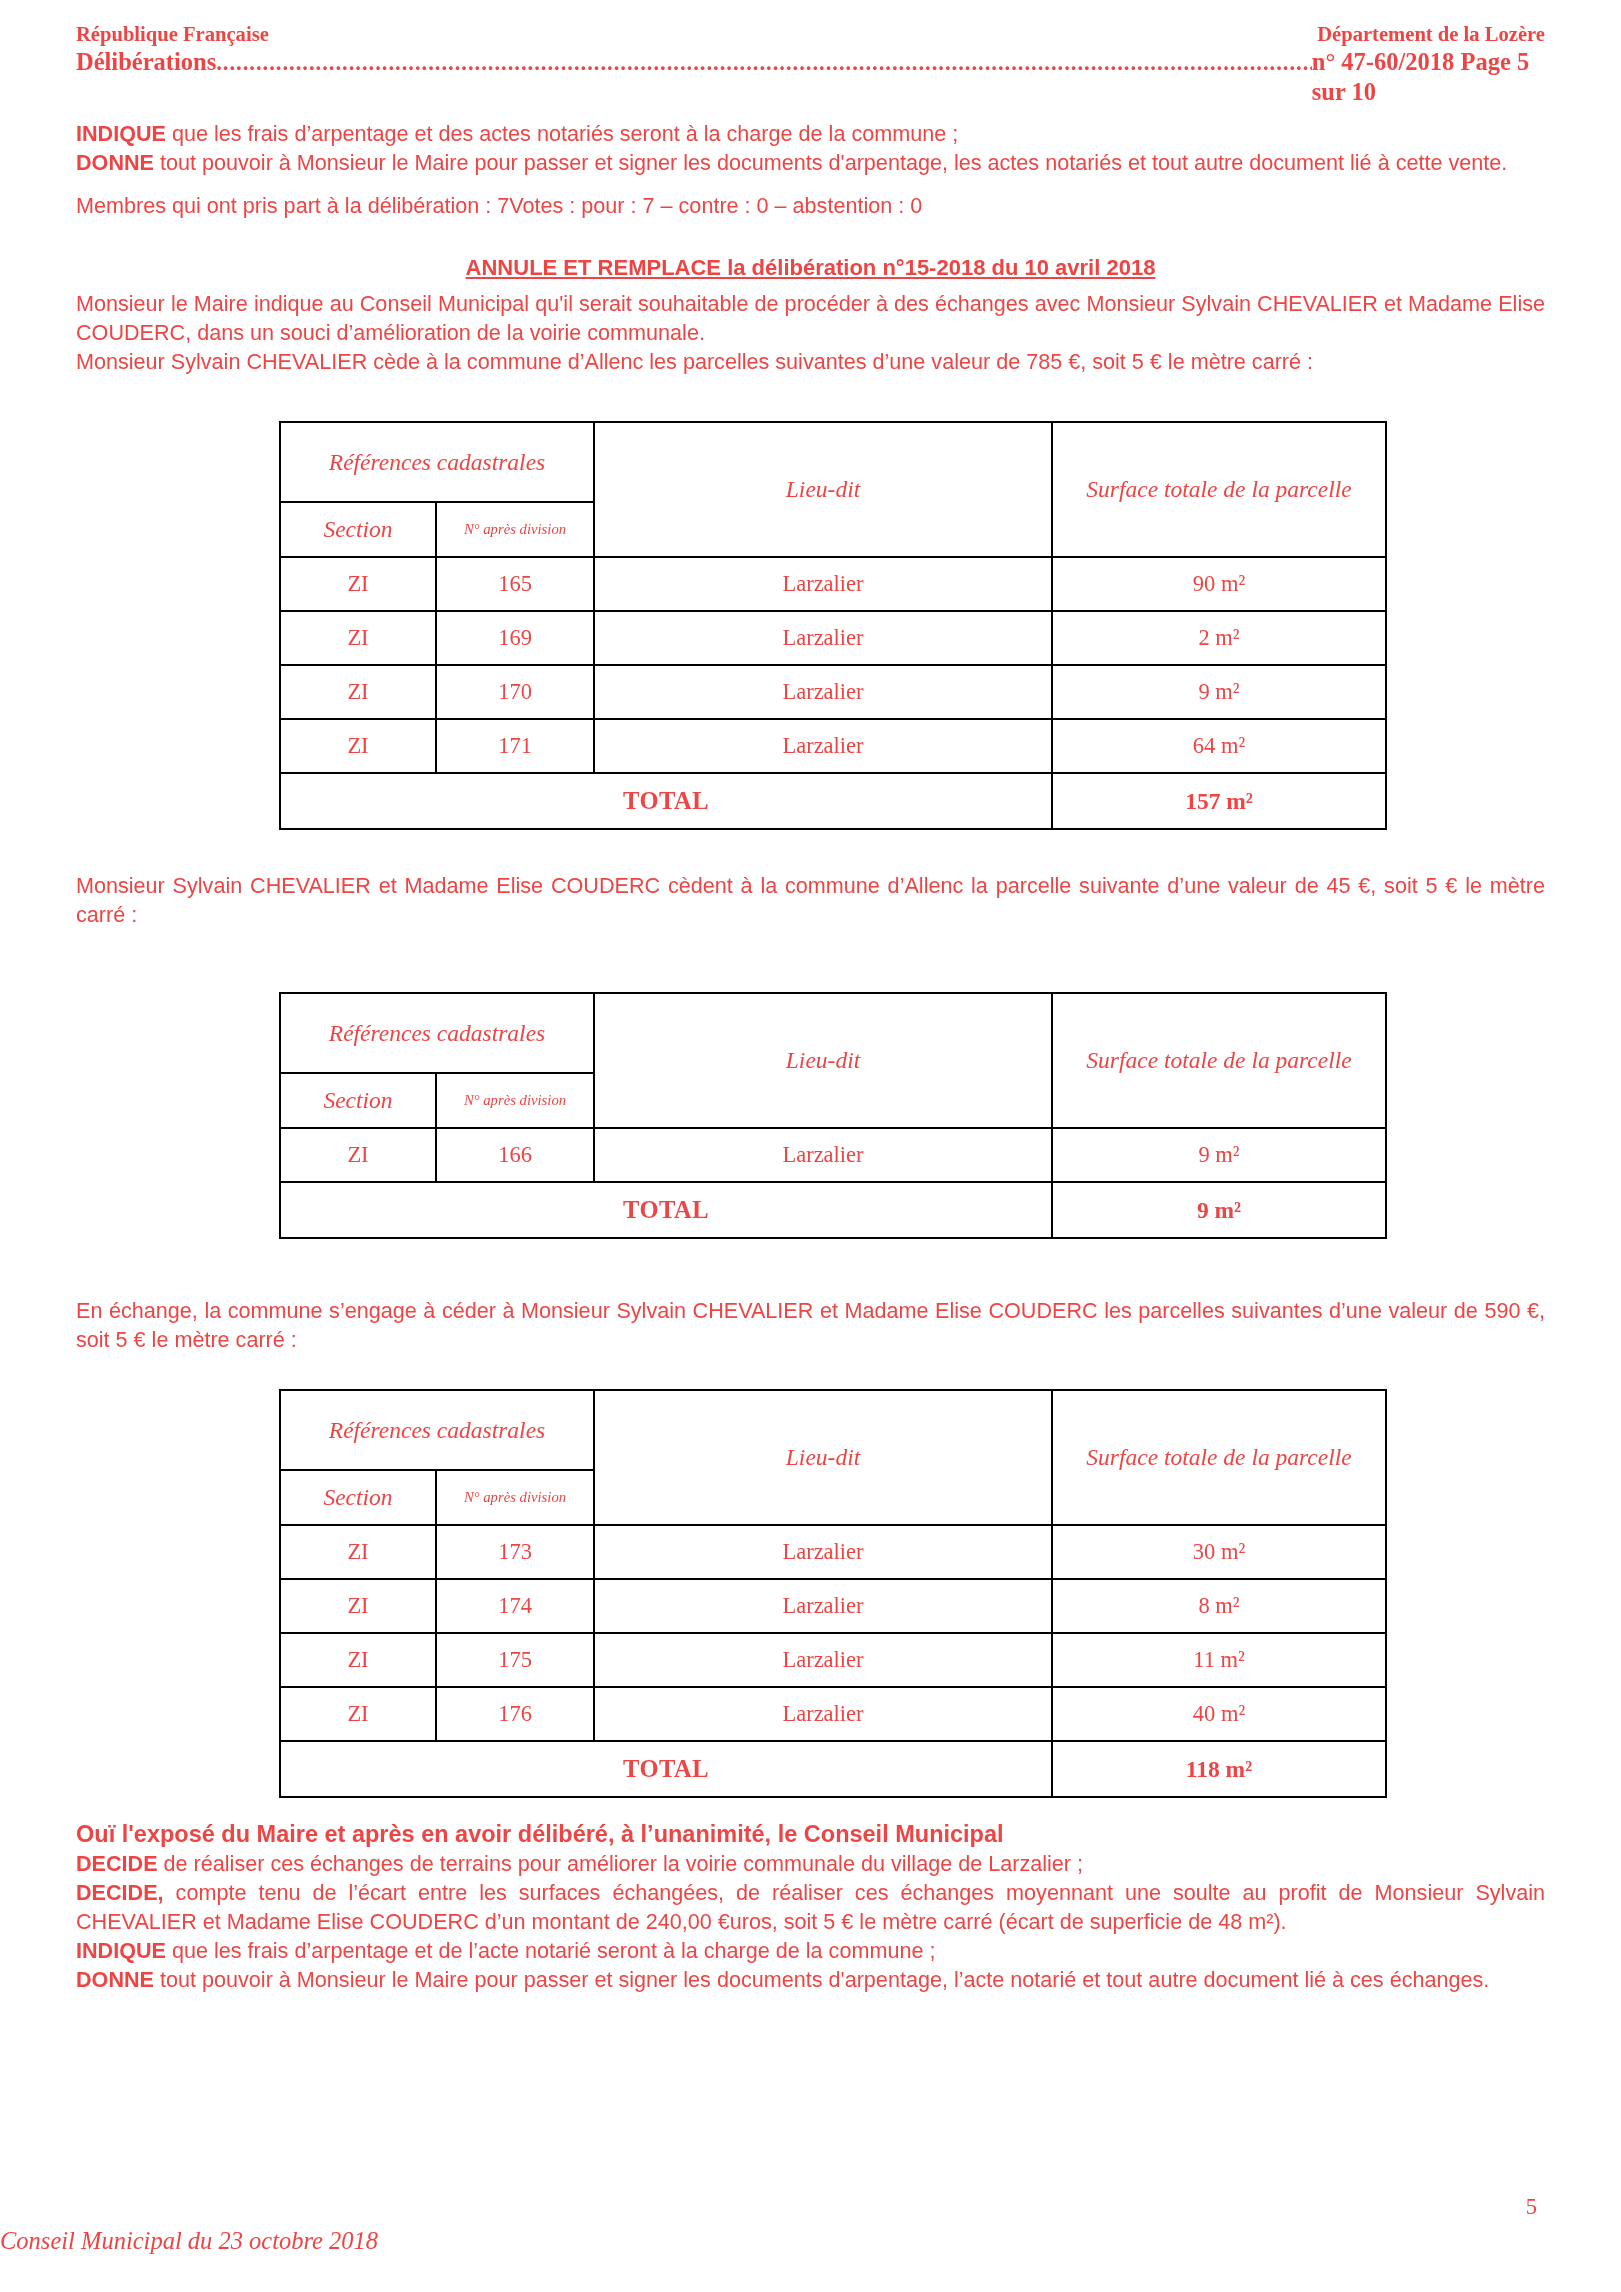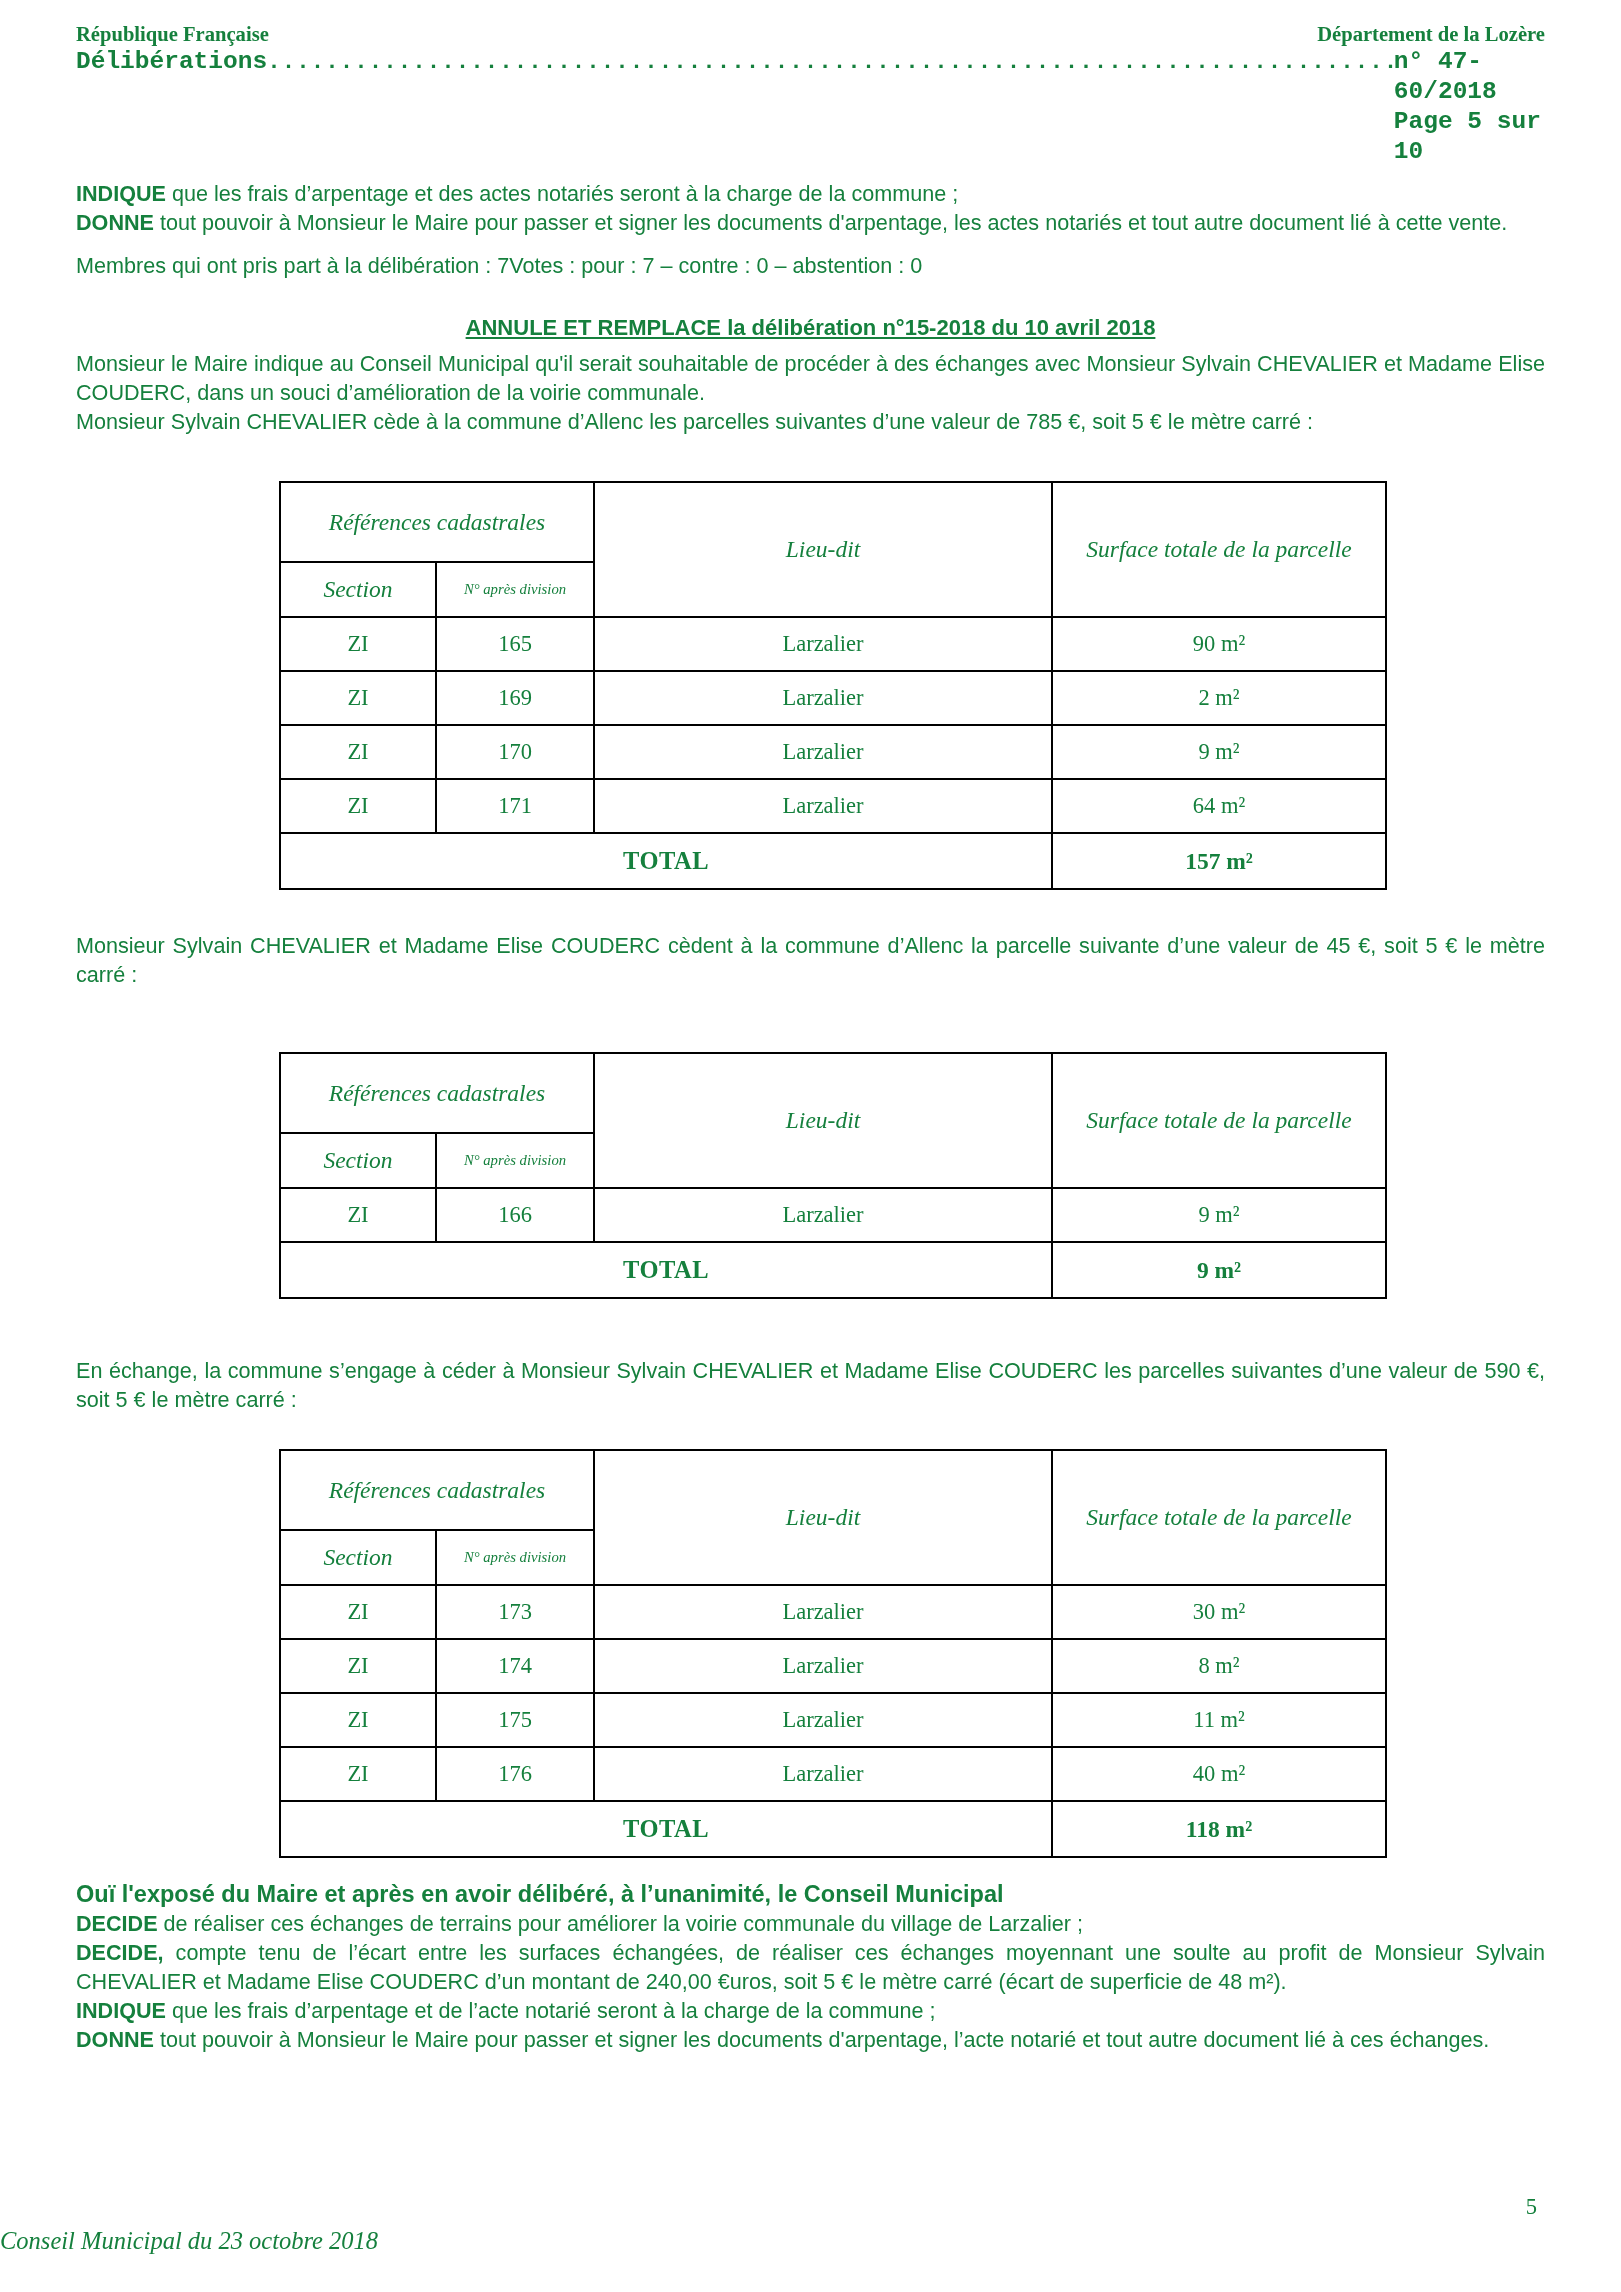--- a/index.html
+++ b/index.html
@@ -1,34 +1,34 @@
 <!DOCTYPE html>
 <html lang="fr"><head>
 <meta charset="utf-8">
 <style>
   html,body{margin:0;padding:0;background:#e8e8e8;}
   .page{
     position:relative;
     width:1621px;height:2293px;
     background:#ffffff;
-    color:#15803d;
+    color:#ef4444;
     font-family:"Liberation Sans", sans-serif;
     overflow:hidden;
     margin:0 auto;
   }
   .content{padding:21.6px 76px 0 76px;}
 
   
   .hdr-row1{
     display:flex;justify-content:space-between;align-items:baseline;
     font-family:"Liberation Serif", serif;font-weight:bold;font-size:20.6px;line-height:25.5px;
   }
   .hdr-row2{
     display:flex;align-items:baseline;
-    font-family:Liberation Mono, monospace;font-weight:bold;font-size:24.5px;line-height:30px;
+    font-family:Liberation Serif, serif;font-weight:bold;font-size:24.5px;line-height:30px;
   }
   .leader{flex:1 1 auto;overflow:hidden;white-space:nowrap;letter-spacing:1px;font-size:22.5px;}
 
   
   .para{margin:0;font-size:21.6px;line-height:29px;text-align:justify;}
   .intro{margin-top:11.8px;}
 
   .section-bar{
     margin-top:63px;
     border-top:3.9px solid #000;border-bottom:3.9px solid #000;

